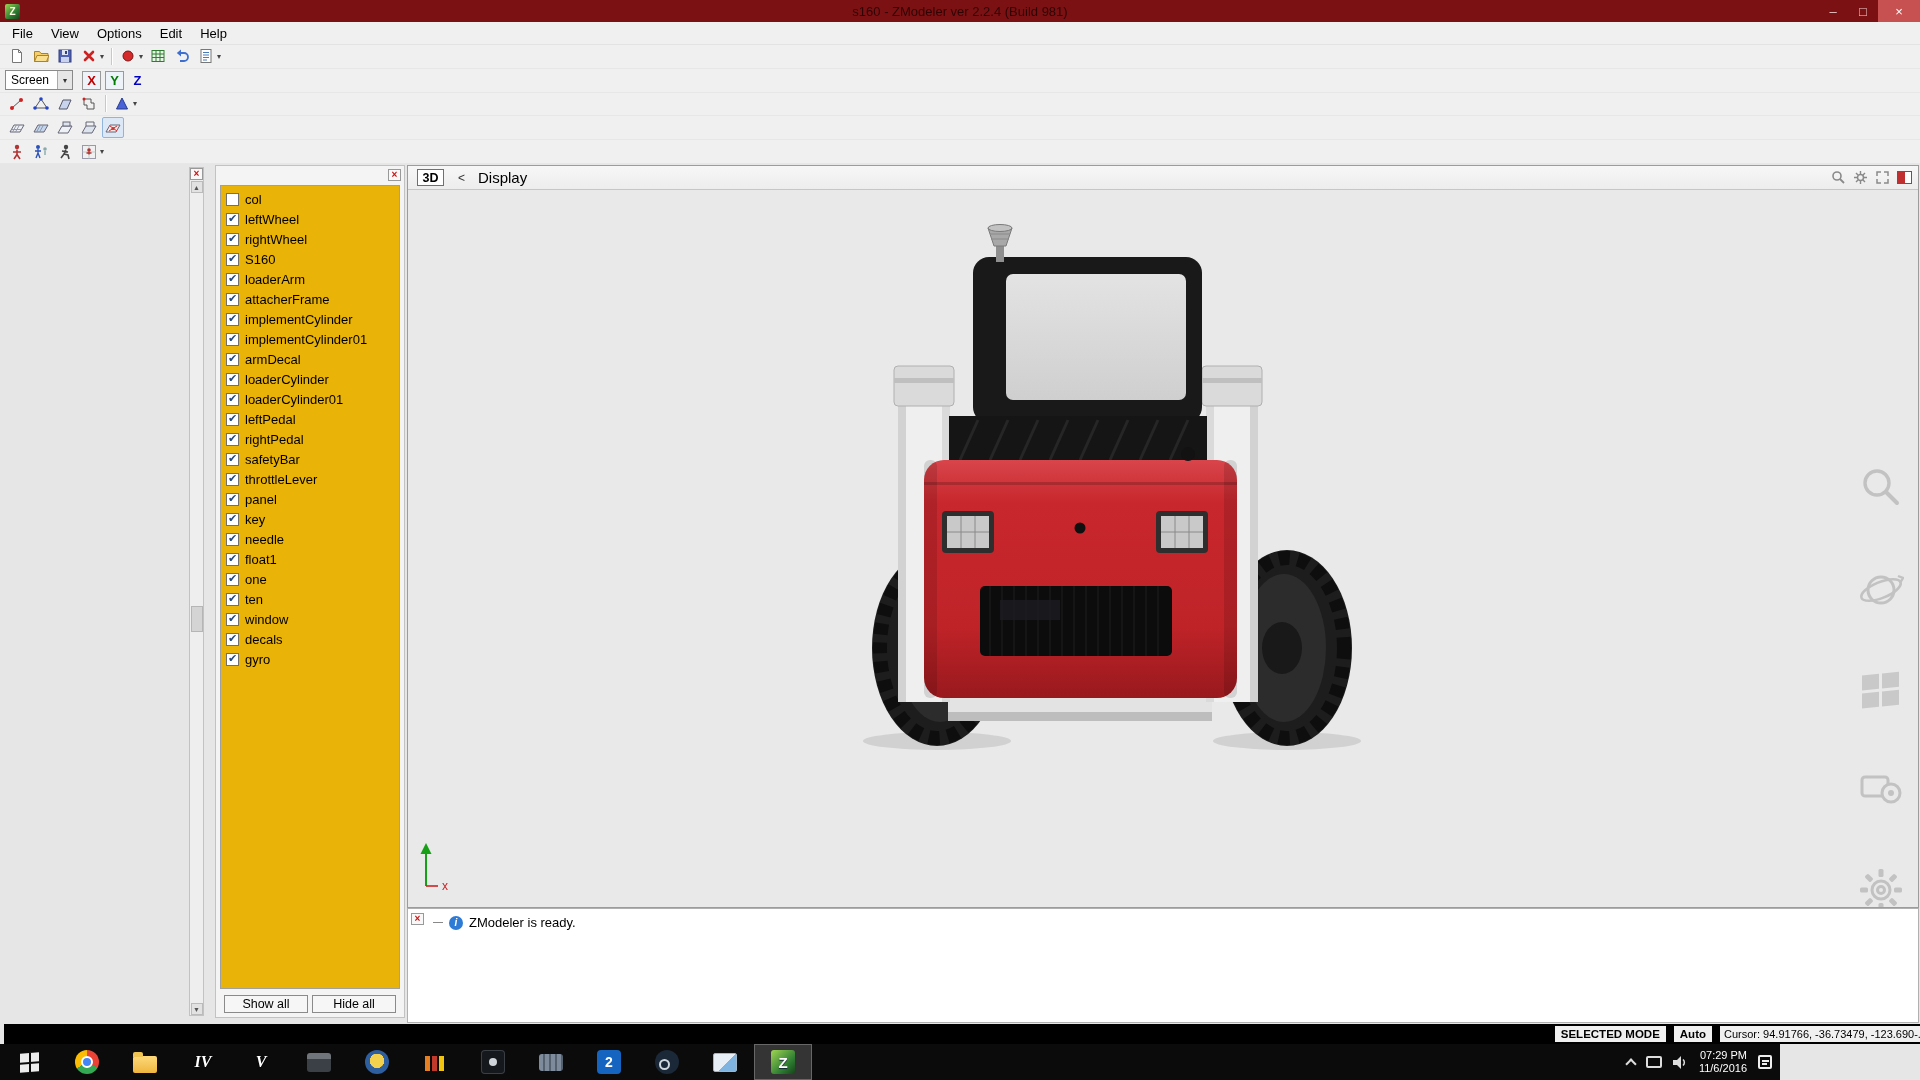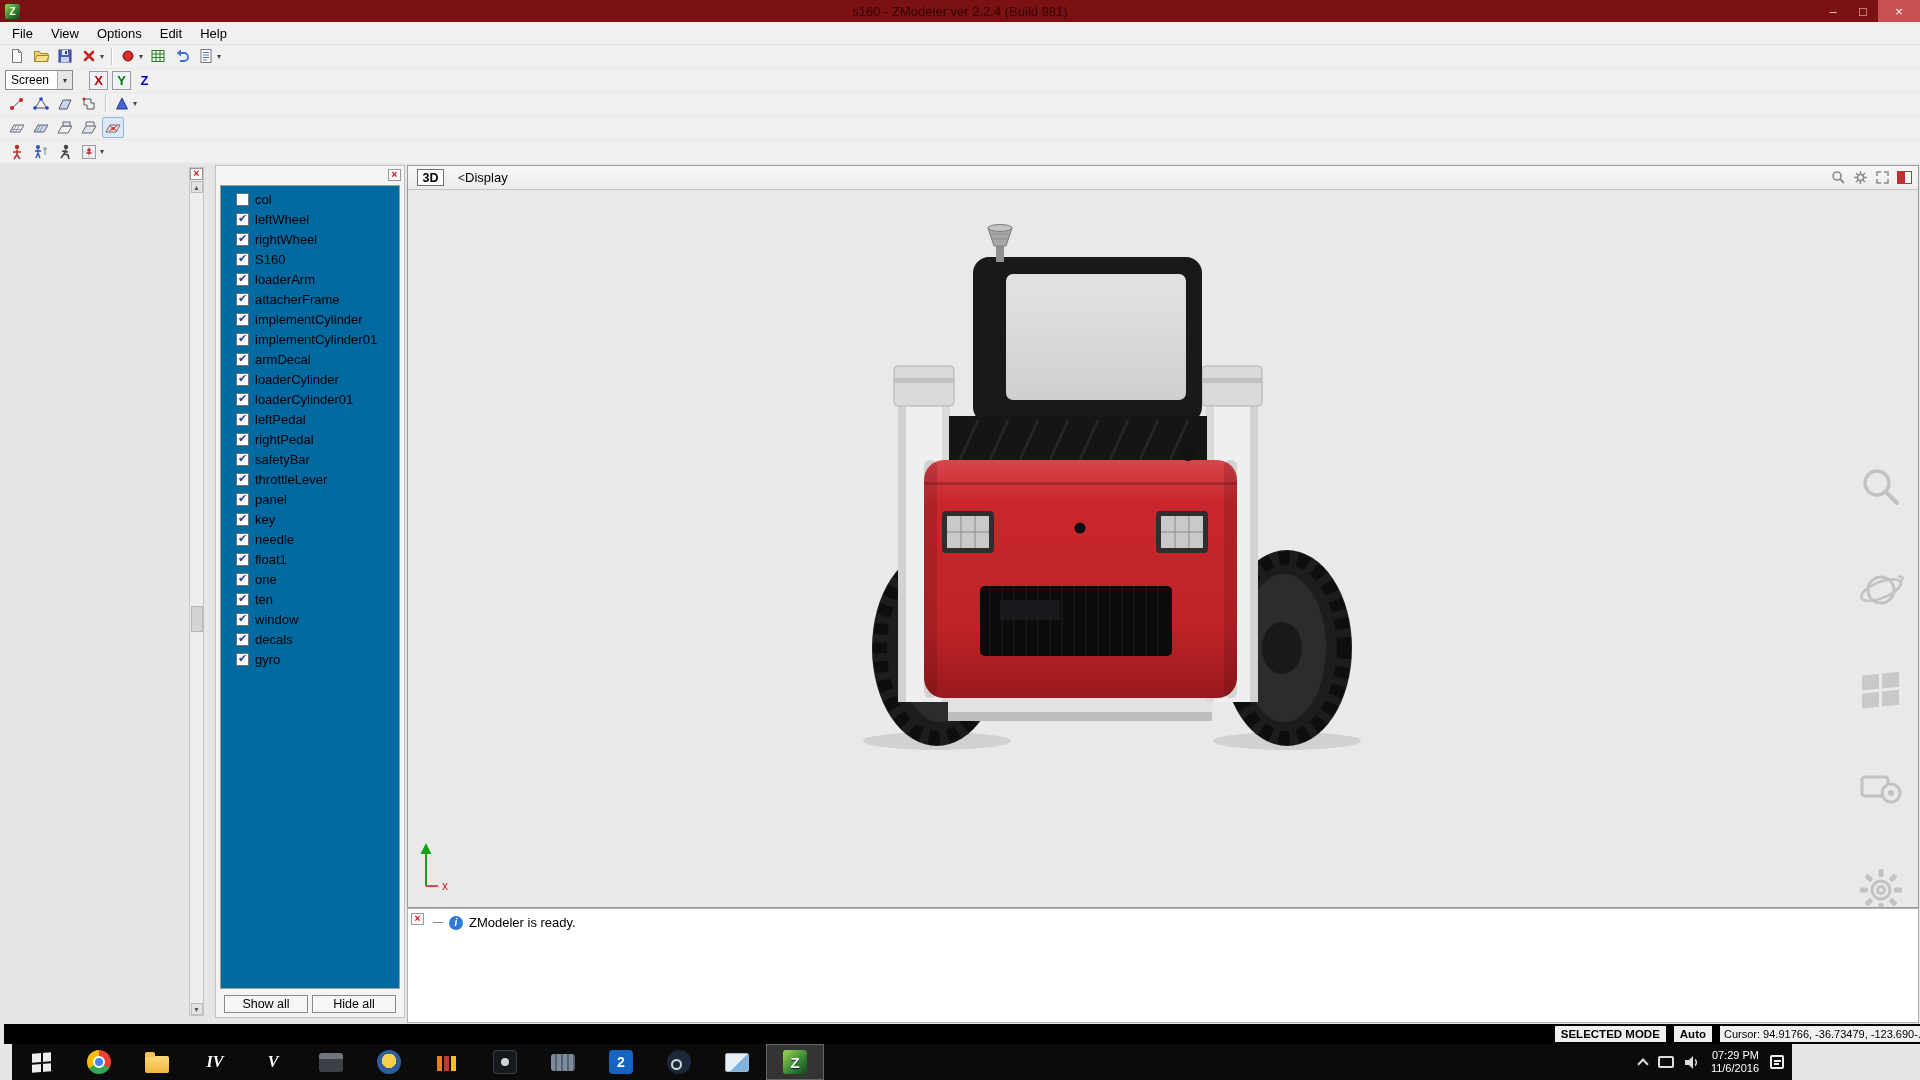--- a/index.html
+++ b/index.html
@@ -18,21 +18,21 @@
 .menubar{position:absolute;left:0;top:22px;width:1920px;height:23px;background:#f0f0f0;display:flex;align-items:center;padding-left:3px;border-bottom:1px solid #e3e3e3;z-index:29}
 .menu-item{padding:2px 9px;font-size:13px}
 
 
 .toolbars{position:absolute;left:0;top:45px;width:1920px;height:119px;background:#f0f0f0;display:flex;flex-direction:column;z-index:28}
 .trow{flex:1;display:flex;align-items:center;padding-left:5px;border-bottom:1px solid #e7e7e7}
 .tbtn{min-width:22px;height:21px;display:flex;align-items:center;justify-content:center;margin:0 1px;border:1px solid transparent;border-radius:2px}
 .tbtn.pressed{background:#dce8f6;border-color:#90b4dc}
 .dropcaret{font-size:8px;color:#444;margin:0 3px 0 -1px}
 .tsep{width:1px;height:17px;background:#c8c8c8;box-shadow:1px 0 0 #fff;margin:0 4px}
-.screen-select{width:68px;height:20px;background:#fff;border:1px solid #8a8a8a;display:flex;align-items:center;font-size:12px;margin-right:16px;position:relative;padding-left:5px}
+.screen-select{width:68px;height:20px;background:#fff;border:1px solid #8a8a8a;display:flex;align-items:center;font-size:12px;margin-right:9px;position:relative;padding-left:5px}
 .combo-caret{position:absolute;right:0;top:0;width:15px;height:100%;background:#e6e6e6;border-left:1px solid #aaa;display:flex;align-items:center;justify-content:center;font-size:8px;color:#333}
 .axis-group{display:flex;gap:4px}
 .axis-btn{width:19px;height:19px;display:flex;align-items:center;justify-content:center;font-weight:bold;font-size:13px;border:1px solid transparent}
 .axis-btn.pressed{background:#eef3f9;border-color:#9a9a9a}
 
 
 .workspace{position:absolute;left:0;top:164px;width:1920px;height:860px;background:#e6e6e6}
 
 .cmd-panel{position:absolute;left:2px;top:3px;width:186px;height:849px;background:#fbfbfb;border:1px solid #c2c2c2;padding-top:8px}
 .cmd-item{height:17px;line-height:15px;margin:0 3px 1px 3px;padding-left:4px;font-size:13px;border:1px solid transparent}
@@ -40,34 +40,34 @@
 
 .cmd-strip{position:absolute;left:189px;top:3px;width:15px;height:849px;background:#eeeeee;border:1px solid #c2c2c2;display:flex;flex-direction:column;align-items:center}
 .closebox{width:13px;height:12px;background:#f8f8f8;border:1px solid #999;display:flex;align-items:center;justify-content:center;flex:none}
 .closebox .x{color:#c11;font-size:10px;font-weight:bold;line-height:1;margin-top:-1px}
 .scroll-arrow{width:12px;height:12px;font-size:7px;color:#555;display:flex;align-items:center;justify-content:center;background:#e2e2e2;border:1px solid #bbb;margin-top:1px;flex:none}
 .scroll-track{flex:1;width:12px;position:relative;margin:1px 0}
 .scroll-thumb{position:absolute;left:0;top:412px;width:12px;height:26px;background:#d4d4d4;border:1px solid #b5b5b5}
 
 .obj-panel{position:absolute;left:215px;top:1px;width:190px;height:853px;background:#f4f4f4;border:1px solid #c2c2c2}
 .obj-panel .closebox{position:absolute;top:3px;right:3px}
-.obj-list{position:absolute;left:4px;top:19px;right:4px;bottom:28px;background:#0369a1;border:1px solid #a0a0a0;padding:3px 10px;overflow:hidden}
+.obj-list{position:absolute;left:4px;top:19px;right:4px;bottom:28px;background:#eab308;border:1px solid #a0a0a0;padding:3px 0;overflow:hidden}
 .obj-row{display:flex;align-items:center;height:20px;padding-left:5px}
 .obj-cb{width:13px;height:13px;border:1px solid #707070;background:#fff;display:flex;align-items:center;justify-content:center;margin-right:6px;flex:none}
 .obj-cb.checked::after{content:"✔";font-size:11px;color:#24477e;margin-top:-1px}
 .obj-label{font-size:13px;white-space:nowrap}
 .obj-buttons{position:absolute;left:0;right:0;bottom:4px;display:flex;justify-content:space-between;padding:0 8px}
 .obj-btn{width:84px;height:18px;background:#f6f6f6;border:1px solid #8a8a8a;font-size:12.5px;display:flex;align-items:center;justify-content:center}
 
 
 .viewport{position:absolute;left:407px;top:1px;width:1512px;height:743px;border:1px solid #9c9c9c;display:flex;flex-direction:column;background:#fff}
 .vp-header{height:24px;background:linear-gradient(#f7f7f7,#ededed);border-bottom:1px solid #c6c6c6;display:flex;align-items:center;flex:none}
 .vp-mode{width:27px;height:17px;margin-left:9px;background:#fff;border:1px solid #707070;font-weight:bold;font-size:12.5px;display:flex;align-items:center;justify-content:center}
 .vp-nav{margin-left:14px;color:#333;font-size:12px}
-.vp-name{margin-left:0;font-size:13px}
+.vp-name{margin-left:13px;font-size:15px}
 .vp-hicons{margin-left:auto;display:flex;align-items:center;gap:7px;margin-right:6px}
 .vp-redbox{width:15px;height:13px;border:1px solid #c03030;background:linear-gradient(to right,#c03030 0 7px,#fff 7px)}
 .vp-body{flex:1;position:relative;background:var(--viewport-bg,#e9e9e9);overflow:hidden}
 .loader-svg{position:absolute;left:442px;top:30px}
 .ovl{position:absolute;right:14px}
 .gizmo{position:absolute;left:6px;top:648px}
 
 
 .log-panel{position:absolute;left:407px;top:744px;width:1512px;height:115px;background:#fff;border:1px solid #b0b0b0}
 .log-panel .closebox{position:absolute;left:3px;top:4px}
@@ -76,21 +76,21 @@
 .info-icon{width:14px;height:14px;border-radius:50%;background:#2e7bd6;color:#fff;font-size:10px;font-weight:bold;font-style:italic;display:flex;align-items:center;justify-content:center}
 .log-text{font-size:13px}
 
 
 .appstatus{position:absolute;left:4px;top:1024px;width:1920px;height:20px;background:#000;display:flex;align-items:center;justify-content:flex-end;gap:8px;padding-right:2px;z-index:26}
 .seg{background:#f0f0f0;height:16px;display:flex;align-items:center;padding:0 6px;font-size:11.5px}
 .seg.bold{font-weight:bold}
 .seg.cursor{width:202px;font-size:11px;padding:0 4px;overflow:hidden;white-space:nowrap}
 
 
-.taskbar{position:absolute;left:12px;top:1044px;width:1780px;height:36px;background:#0b0b0b;display:flex;align-items:stretch;z-index:40}
+.taskbar{position:absolute;left:0;top:1044px;width:1780px;height:36px;background:#0b0b0b;display:flex;align-items:stretch;z-index:40}
 .tb-start{width:58px;display:flex;align-items:center;justify-content:center}
 .tb-apps{display:flex}
 .tb-app{width:58px;display:flex;align-items:center;justify-content:center}
 .tb-app.active{background:rgba(255,255,255,.17);box-shadow:inset 0 0 0 1px rgba(255,255,255,.25)}
 .tray{margin-left:auto;display:flex;align-items:center;gap:11px;padding-right:8px}
 .clock{color:#fff;font-size:11px;text-align:right;line-height:13px}
 .tray-caret{width:8px;height:8px;border-left:2px solid #ddd;border-top:2px solid #ddd;transform:rotate(45deg);margin-top:3px}
 .tray-mon{width:16px;height:12px;border:2px solid #ddd;border-radius:2px}
 .action-center{width:14px;height:14px;border:2px solid #eee;border-radius:2px;background:linear-gradient(#eee 0 0) no-repeat 2px 3px/7px 2px,linear-gradient(#eee 0 0) no-repeat 2px 6px/5px 2px}
 

